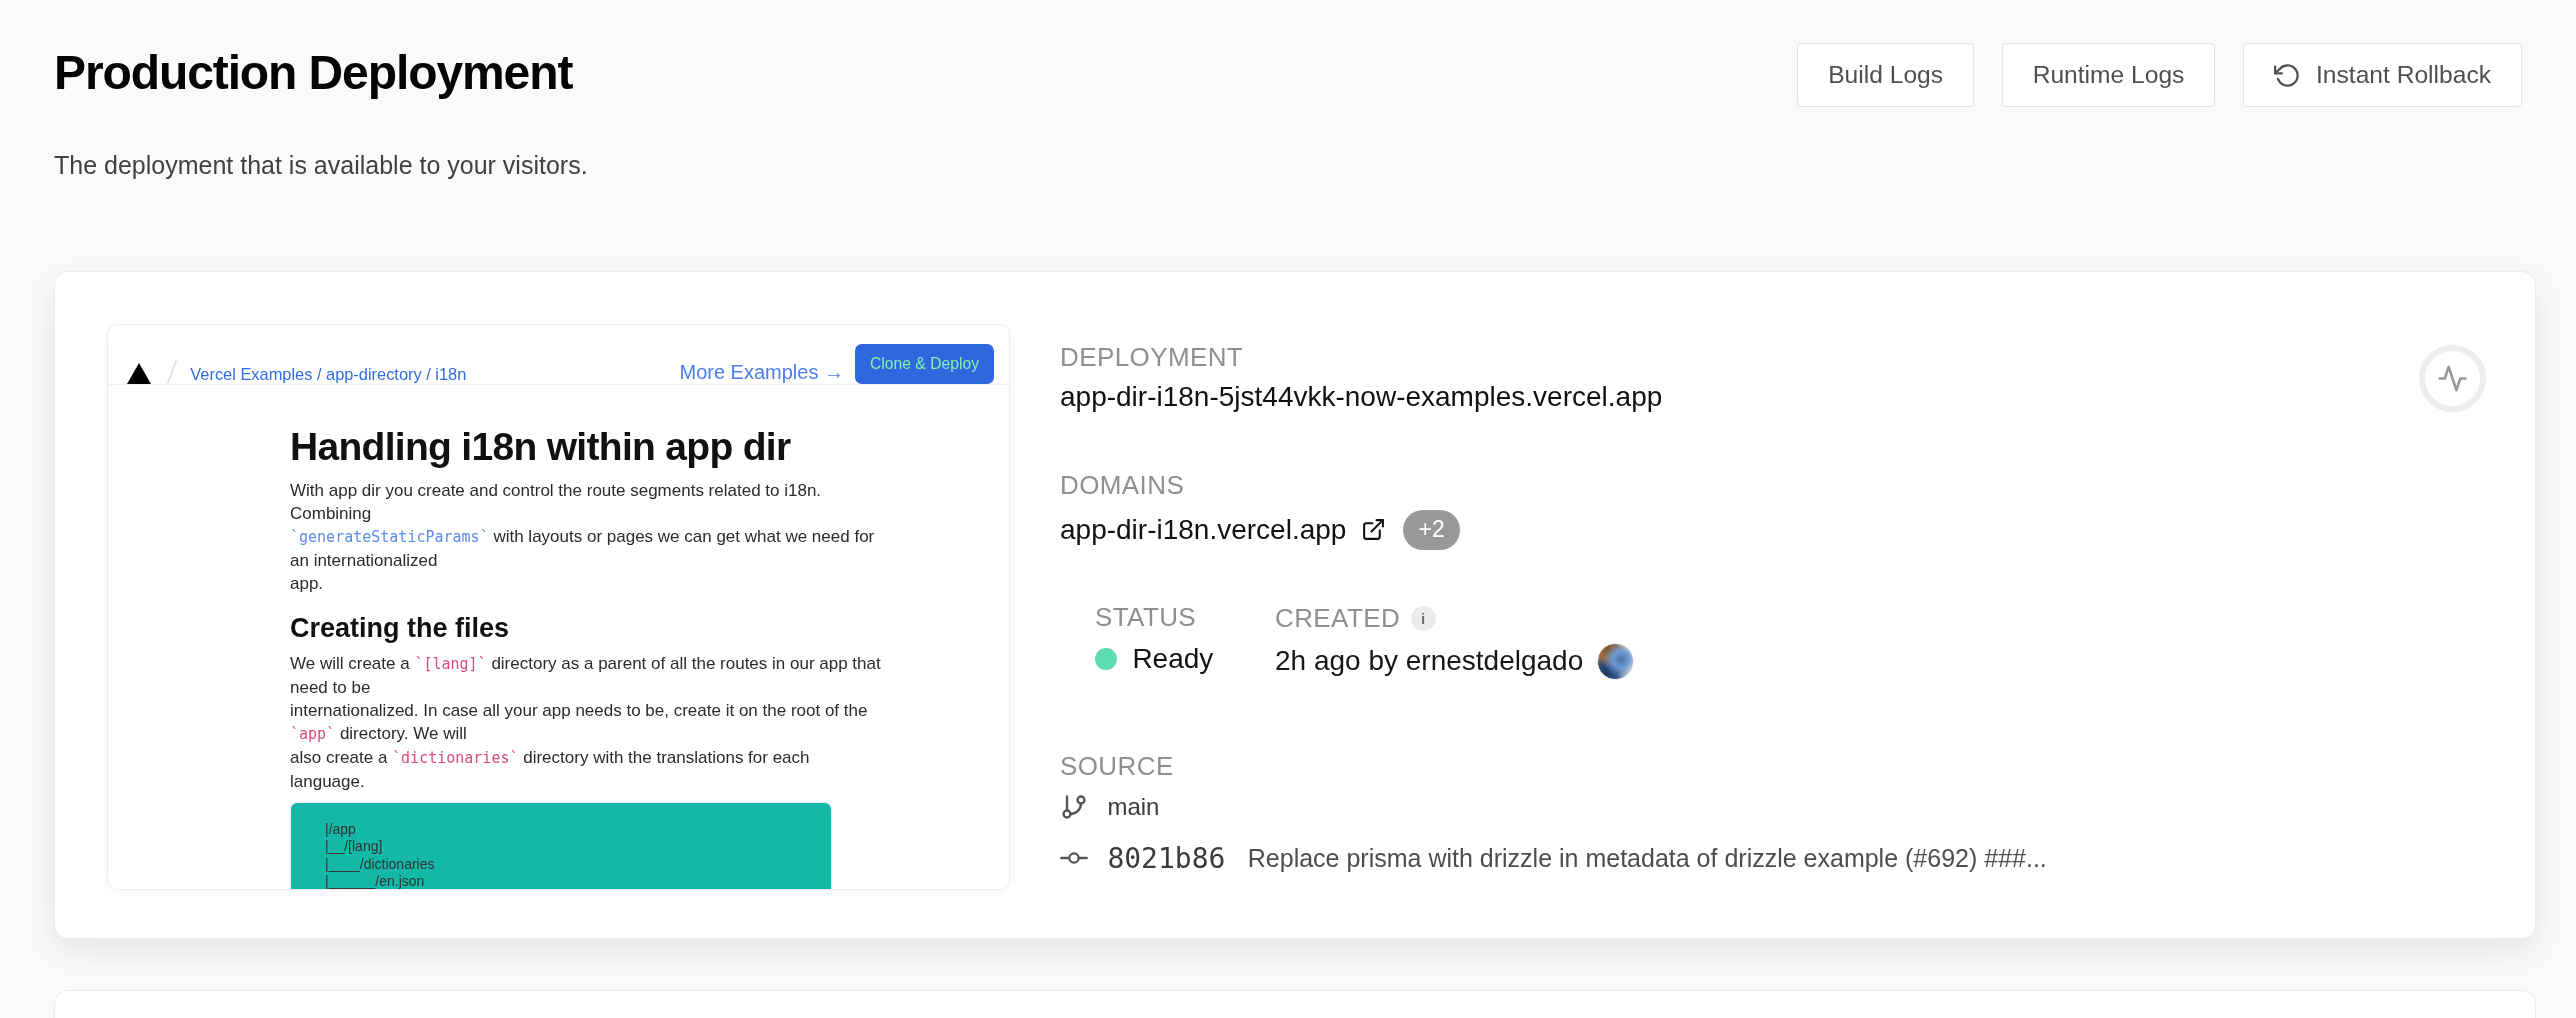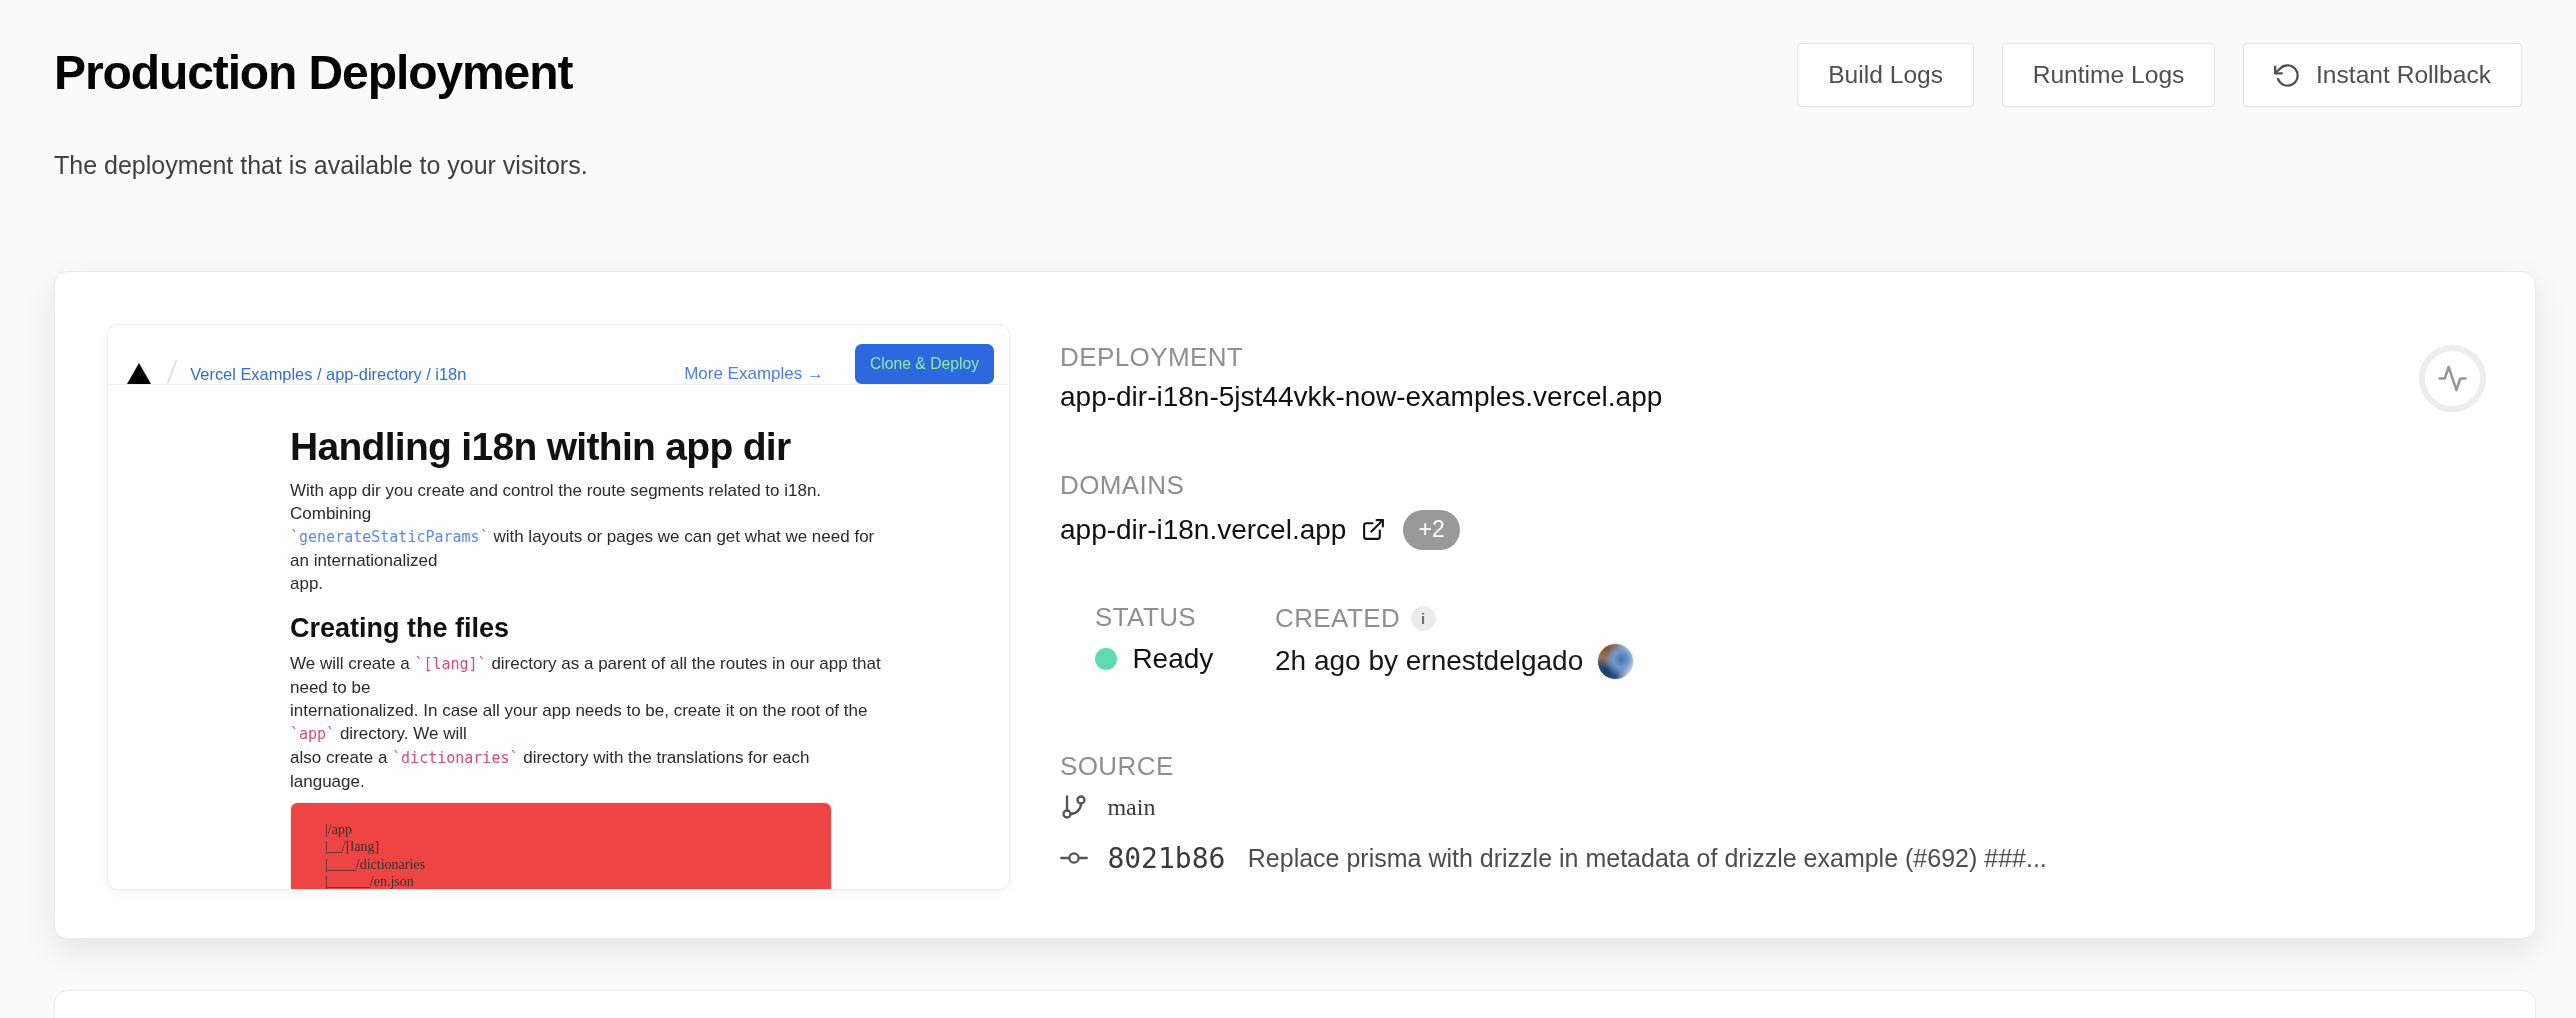--- a/index.html
+++ b/index.html
@@ -58,40 +58,40 @@
     display: flex; align-items: flex-end; padding: 0 15px 0 19.4px;
   }
   .pv-logo {
     width: 0; height: 0;
     border-left: 12px solid transparent; border-right: 12px solid transparent;
     border-bottom: 21px solid #000;
   }
   .pv-slash { width: 1.5px; height: 25px; background: #e2e2e2; transform: rotate(20deg); margin: 0 18px 0 19.4px; }
   .pv-crumb { font-size: 16.4px; color: #2f6ce0; }
   .pv-spacer { flex: 1; }
-  .pv-more { font-size: 17px; color: #4a7dee; margin-right: 31px; }
+  .pv-more { font-size: 20px; color: #4a7dee; margin-right: 11px; }
   .pv-clone {
     background: #2e68df; color: #86efac; font-size: 15.7px; font-weight: 500;
     height: 40px; padding: 0 15px; border-radius: 6.7px;
     display: flex; align-items: center;
   }
   .pv-body { padding: 39px 0 0 182px; width: 100%; }
   .art-title { font-size: 39px; font-weight: 800; letter-spacing: -0.7px; color: #111; line-height: 45px; }
   .art-p { font-size: 17px; line-height: 23px; color: #2b2b2b; width: 596px; }
   .art-p.first { margin-top: 10.4px; }
   .art-h3 { font-size: 27px; font-weight: 700; color: #111; line-height: 31px; margin-top: 18px; }
   .art-p.second { margin-top: 7.5px; }
   .mono { font-family: "DejaVu Sans Mono", monospace; font-size: 15px; }
   .code-blue { color: #5b8be8; }
   .code-pink { color: #dc487f; }
   .art-code {
     margin-top: 9px; width: 542px; height: 141px;
-    background: #ef4444; border: 1.5px solid #ececec; border-radius: 7.5px;
+    background: #14b8a6; border: 1.5px solid #ececec; border-radius: 7.5px;
     padding: 18px 0 0 34px;
-    font-family: Liberation Serif, serif; font-size: 14px; line-height: 17.5px; color: #333;
+    font-family: Liberation Sans, sans-serif; font-size: 14px; line-height: 17.5px; color: #333;
     white-space: pre;
   }
 
   
   .details { position: absolute; left: 1005px; top: 74px; width: 1327px; }
   .dt-label {
     font-size: 26px; color: #8f8f8f; letter-spacing: 0.4px; line-height: 22.4px; font-weight: 400;
   }
   .dt-value { font-size: 28px; font-weight: 500; color: #111; line-height: 34px; margin-top: 12px; }
   .domains-label { margin-top: 60px; }
@@ -122,21 +122,21 @@
     background:
       radial-gradient(circle at 66% 44%, #49709c 0%, #6f9ad3 26%, rgba(255,255,255,0) 58%),
       radial-gradient(circle at 30% 16%, #7e5231 0%, #9a6c42 24%, rgba(240,235,225,0) 48%),
       radial-gradient(circle at 22% 80%, #1d3c63 0%, #2f5183 30%, rgba(240,235,225,0) 60%),
       #efe9dc;
   }
   .source-label { margin-top: 75px; }
   .src-row { display: flex; align-items: center; margin-top: 12px; height: 36px; cursor: pointer; }
   .src-row.commit { margin-top: 15px; }
   .src-icon svg { width: 28px; height: 28px; stroke: #555; fill: none; stroke-width: 2; stroke-linecap: round; stroke-linejoin: round; }
-  .src-branch { font-family: Liberation Serif, serif; font-size: 24px; color: #3b3b3b; margin-left: 19.4px; }
+  .src-branch { font-family: Liberation Sans, sans-serif; font-size: 24px; color: #3b3b3b; margin-left: 19.4px; }
   .src-sha { font-family: "DejaVu Sans Mono", monospace; font-size: 28px; color: #3b3b3b; margin-left: 19.4px; }
   .src-msg { font-size: 25px; color: #4d4d4d; margin-left: 22.4px; white-space: nowrap; }
 
   .activity-btn {
     position: absolute; top: 73px; right: 49px; width: 67px; height: 67px;
     border-radius: 50%; border: 6.7px solid #ededed; background: #fff;
     display: flex; align-items: center; justify-content: center; cursor: pointer;
   }
   .activity-btn svg { width: 31px; height: 31px; stroke: #979797; fill: none; stroke-width: 2; stroke-linecap: round; stroke-linejoin: round; }
 </style>

